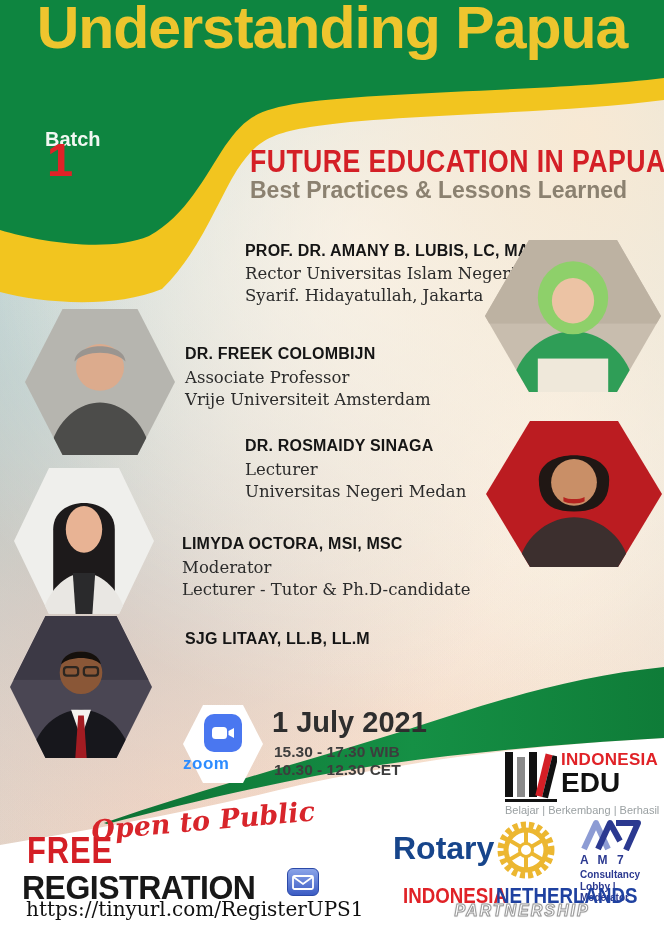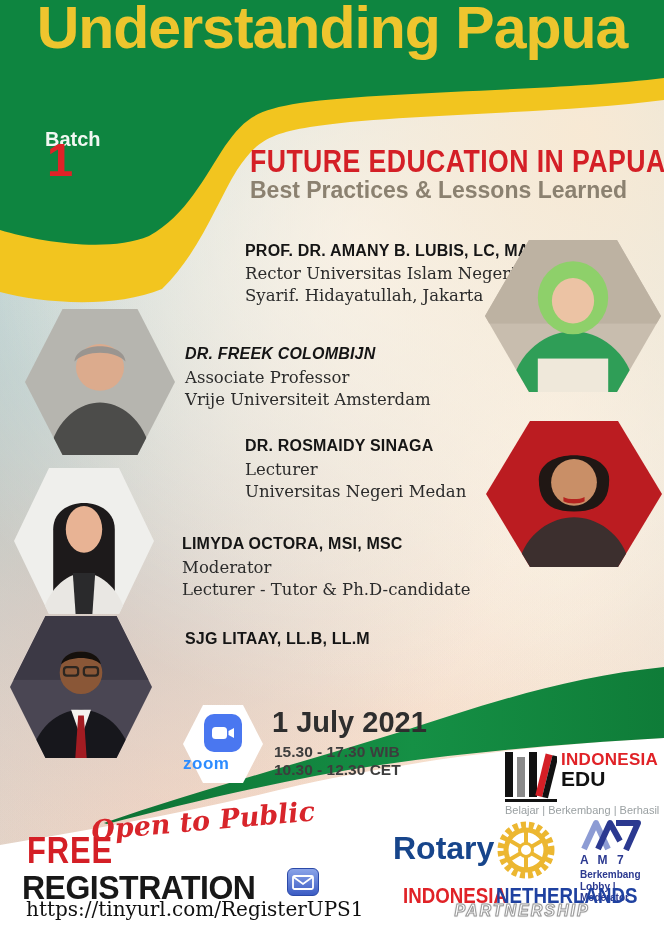--- a/index.html
+++ b/index.html
@@ -73,21 +73,21 @@
 
   <div class="hex" style="left:25px;top:309px;width:150px;height:146px;">
     <svg viewBox="0 0 100 100" preserveAspectRatio="none">
       <rect width="100" height="100" fill="#b6b5af"></rect>
       <path d="M16,100 C20,74 38,64 50,64 C62,64 80,74 84,100 Z" fill="#4c4c4a"></path>
       <circle cx="50" cy="40" r="16" fill="#dcab8d"></circle>
       <path d="M33,36 C34,22 66,22 67,36 C60,28 40,28 33,36 Z" fill="#9a9590"></path>
     </svg>
   </div>
 
-  <div class="abs spk-name" style="left:185px;top:345px;font-style:italic;">DR. FREEK COLOMBIJN</div>
+  <div class="abs spk-name" style="left:185px;top:345px;">DR. FREEK COLOMBIJN</div>
   <div class="abs spk-role" style="left:185px;top:367px;">Associate Professor
 Vrije Universiteit Amsterdam</div>
 
   <div class="abs spk-role" style="left:245px;top:459px;">Lecturer
 Universitas Negeri Medan</div>
   <div class="abs spk-name" style="left:245px;top:437px;">DR. ROSMAIDY SINAGA</div>
 
   <div class="hex" style="left:486px;top:421px;width:176px;height:146px;">
     <svg viewBox="0 0 100 100" preserveAspectRatio="none">
       <rect width="100" height="100" fill="#bb1c21"></rect>
@@ -160,21 +160,21 @@
       <rect x="0" y="0" width="8" height="45" fill="#111"></rect>
       <rect x="12" y="5" width="8" height="40" fill="#8a8a8a"></rect>
       <rect x="24" y="0" width="8" height="45" fill="#111"></rect>
       <g transform="rotate(14 40 25)">
         <rect x="35" y="2" width="7" height="43" fill="#d41f26"></rect>
         <rect x="42" y="2" width="6" height="43" fill="#111"></rect>
       </g>
       <rect x="0" y="47" width="52" height="3" fill="#111"></rect>
     </svg>
     <div style="position:absolute;left:56px;top:0;font-size:17px;font-weight:900;color:#e02227;letter-spacing:.3px;">INDONESIA</div>
-    <div style="position:absolute;left:56px;top:17px;font-size:21px;font-weight:900;color:#111;">EDU</div>
+    <div style="position:absolute;left:56px;top:17px;font-size:28px;font-weight:900;color:#111;">EDU</div>
   </div>
   <div class="abs" style="left:505px;top:804px;width:150px;font-size:11px;color:#9aa0a2;white-space:nowrap;">Belajar | Berkembang | Berhasil</div>
 
   <div class="abs" style="left:393px;top:830px;font-size:32px;font-weight:800;color:#17458b;">Rotary</div>
   <div class="abs" style="left:497px;top:821px;width:58px;height:58px;">
     <svg viewBox="0 0 58 58" style="width:100%;height:100%;">
       <circle cx="29" cy="29" r="25" fill="none" stroke="#ecb731" stroke-width="7" stroke-dasharray="5 3"></circle>
       <circle cx="29" cy="29" r="20" fill="none" stroke="#ecb731" stroke-width="5"></circle>
       <g stroke="#ecb731" stroke-width="4">
         <line x1="29" y1="10" x2="29" y2="48"></line>
@@ -185,21 +185,21 @@
     </svg>
   </div>
 
   <div class="abs" style="left:580px;top:815px;width:70px;height:75px;">
     <svg width="62" height="36" viewBox="0 0 62 36">
       <path d="M4,34 L16,8 L28,34" fill="none" stroke="#8d9cd4" stroke-width="6" stroke-linejoin="round"></path>
       <path d="M18,34 L30,8 L40,26" fill="none" stroke="#2b3990" stroke-width="6" stroke-linejoin="round"></path>
       <path d="M36,8 L58,8 L46,35" fill="none" stroke="#2b3990" stroke-width="6" stroke-linejoin="round"></path>
     </svg>
     <div style="font-size:12px;font-weight:800;color:#2b3990;letter-spacing:3px;margin-top:2px;">A M 7</div>
-    <div style="font-size:10px;font-weight:700;color:#2b3990;margin-top:2px;">Berkembang</div>
+    <div style="font-size:10px;font-weight:700;color:#2b3990;margin-top:2px;">Consultancy</div>
     <div style="font-size:10px;font-weight:700;color:#2b3990;margin-top:1px;">Lobby | Moderator</div>
   </div>
 
   <div class="abs" style="left:403px;top:883px;width:250px;white-space:nowrap;">
     <span style="font-size:22px;font-weight:900;color:#e02227;display:inline-block;transform:scaleX(.85);transform-origin:left;">INDONESIA</span><span style="font-size:22px;font-weight:900;color:#1f41a0;display:inline-block;transform:scaleX(.85) translateX(-34px);transform-origin:left;">NETHERLANDS</span>
   </div>
   <div class="abs" style="left:403px;top:902px;width:238px;text-align:center;font-size:16px;font-weight:900;letter-spacing:2px;color:#fff;-webkit-text-stroke:1px #9a9a9a;text-shadow:0 0 2px #999;font-style:italic;">PARTNERSHIP</div>
 
 </div>
 

